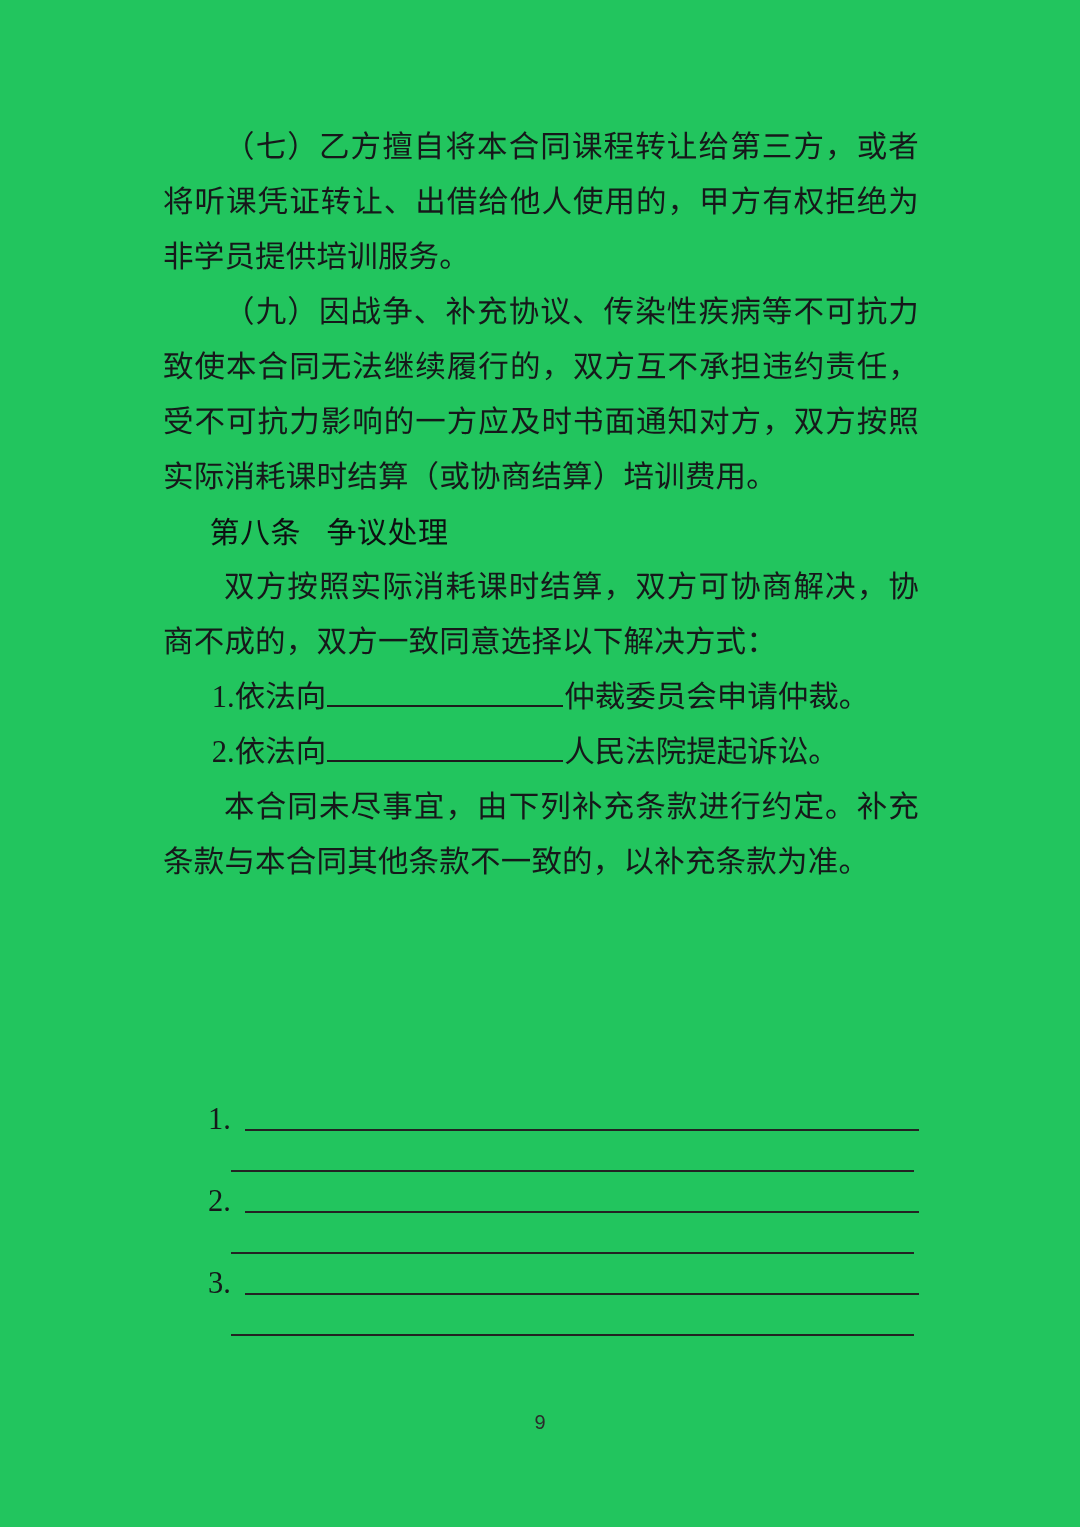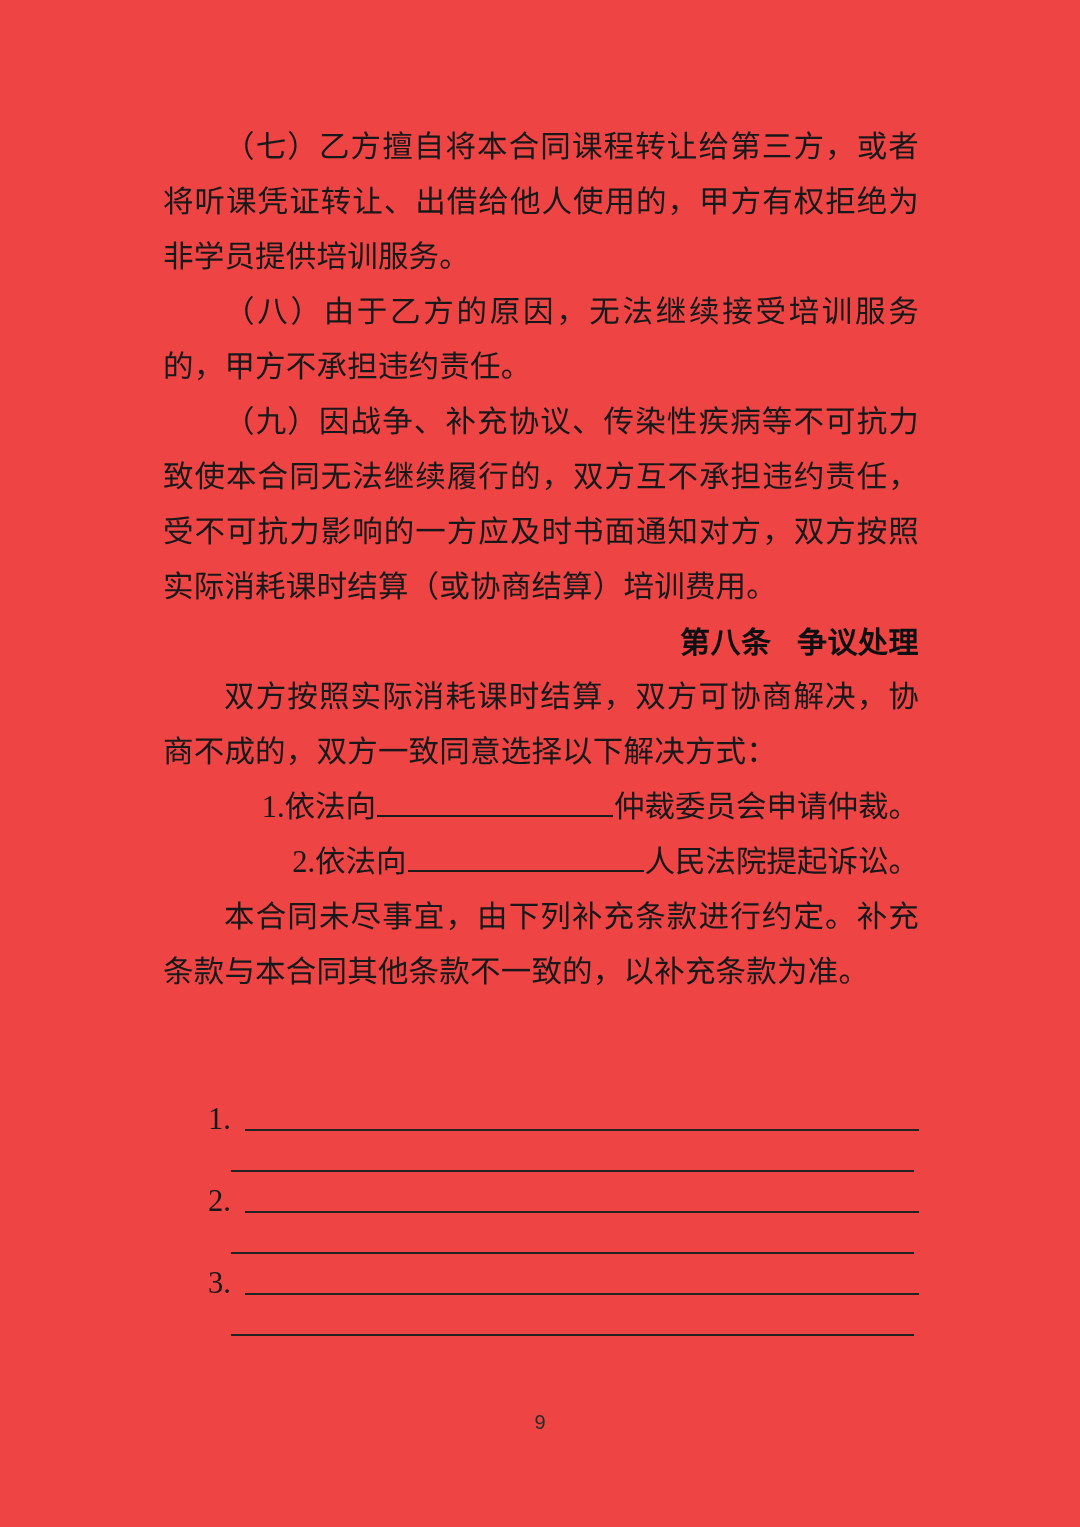--- a/index.html
+++ b/index.html
@@ -14,21 +14,21 @@
     position: relative;
     overflow: hidden;
     font-family: "Liberation Serif", "DejaVu Serif", serif;
     color: #1a1a1a;
     -webkit-font-smoothing: antialiased;
   }
 
   .page {
     position: absolute;
     inset: 0;
-    background: #ef4444;
+    background: #22c55e;
   }
 
   
   .body-col {
     position: absolute;
     left: 163px;
     top: 120px;
     width: 756px;
   }
 
@@ -43,42 +43,40 @@
     letter-spacing: 0.2px;
     color: #16181a;
     font-family: "Liberation Serif", "DejaVu Serif", serif;
   }
 
   
   .heading {
     font-size: 30px;
     line-height: 55px;
     margin: 0;
-    font-weight: bold;
+    font-weight: normal;
     text-indent: 1.55em;
     letter-spacing: 0.5px;
     color: #0d0f11;
     font-family: "Liberation Sans", "DejaVu Sans", sans-serif;
-    text-align: right;
   }
   .heading .gap {
     display: inline-block;
     width: 0.85em;
   }
 
   
   .opt {
     font-size: 30.5px;
     line-height: 55px;
     margin: 0;
     text-indent: 1.6em;
     white-space: nowrap;
     color: #16181a;
     font-family: "Liberation Serif", "DejaVu Serif", serif;
-    text-align: right;
   }
   .rule-inline {
     display: inline-block;
     border-bottom: 2px solid #1c1c1c;
     vertical-align: baseline;
     height: 1.02em;
     margin: 0 1px;
   }
   .rule-w1 { width: 236px; }
   .rule-w3 { width: 540px; }
@@ -127,21 +125,20 @@
 </style>
 </head>
 <body>
 
 <div class="page">
 
   <div class="body-col">
 
     <p class="para">（七）乙方擅自将本合同课程转让给第三方，或者将听课凭证转让、出借给他人使用的，甲方有权拒绝为非学员提供培训服务。</p>
 
-    <p class="para">（八）由于乙方的原因，无法继续接受培训服务的，甲方不承担违约责任。</p>
 
     <p class="para">（九）因战争、补充协议、传染性疾病等不可抗力致使本合同无法继续履行的，双方互不承担违约责任，受不可抗力影响的一方应及时书面通知对方，双方按照实际消耗课时结算（或协商结算）培训费用。</p>
 
     <h2 class="heading"><span>第八条</span><span class="gap"></span><span>争议处理</span></h2>
 
     <p class="para">双方按照实际消耗课时结算，双方可协商解决，协商不成的，双方一致同意选择以下解决方式：</p>
 
     <p class="opt"><span>1.</span><span>依法向</span><span class="rule-inline rule-w1"></span><span>仲裁委员会申请仲裁。</span></p>
 
     <p class="opt"><span>2.</span><span>依法向</span><span class="rule-inline rule-w1"></span><span>人民法院提起诉讼。</span></p>

